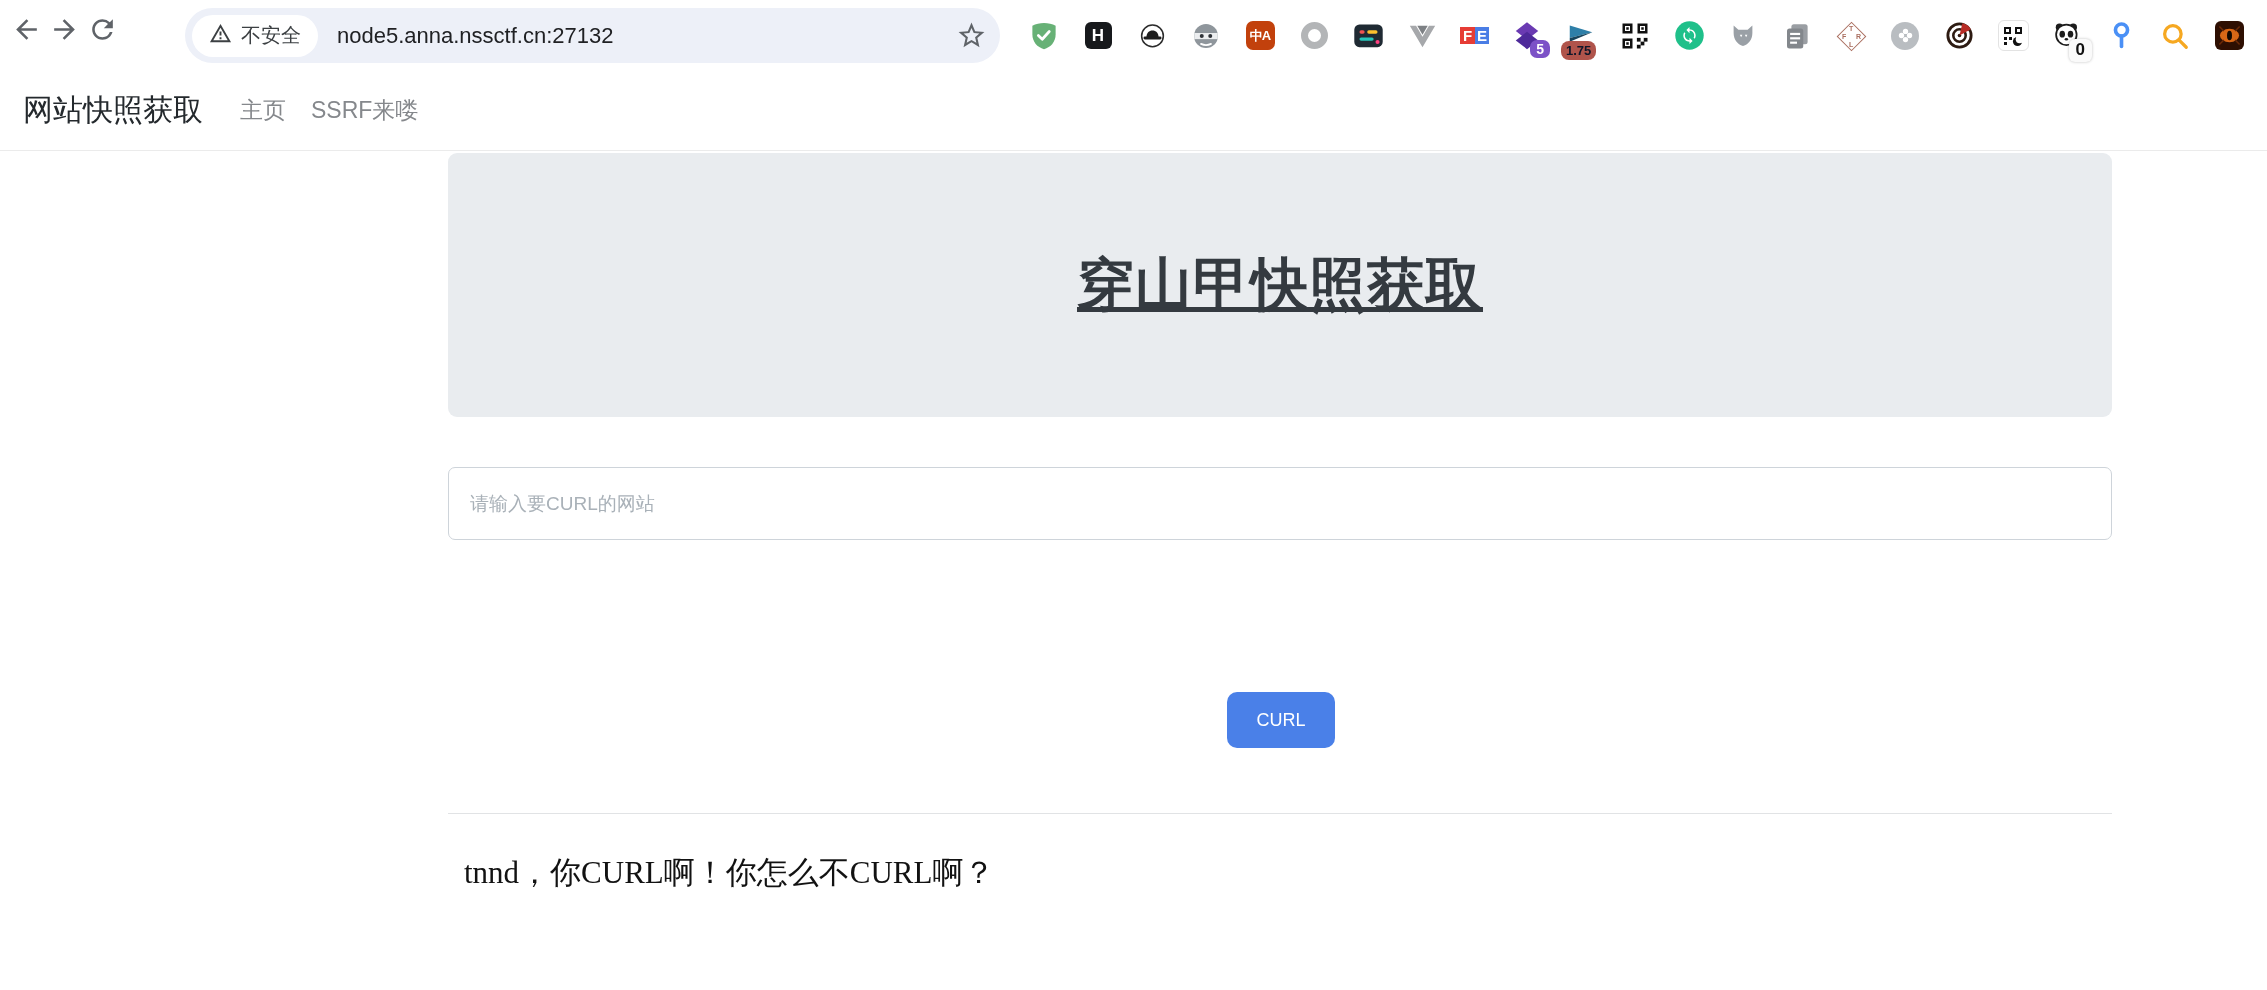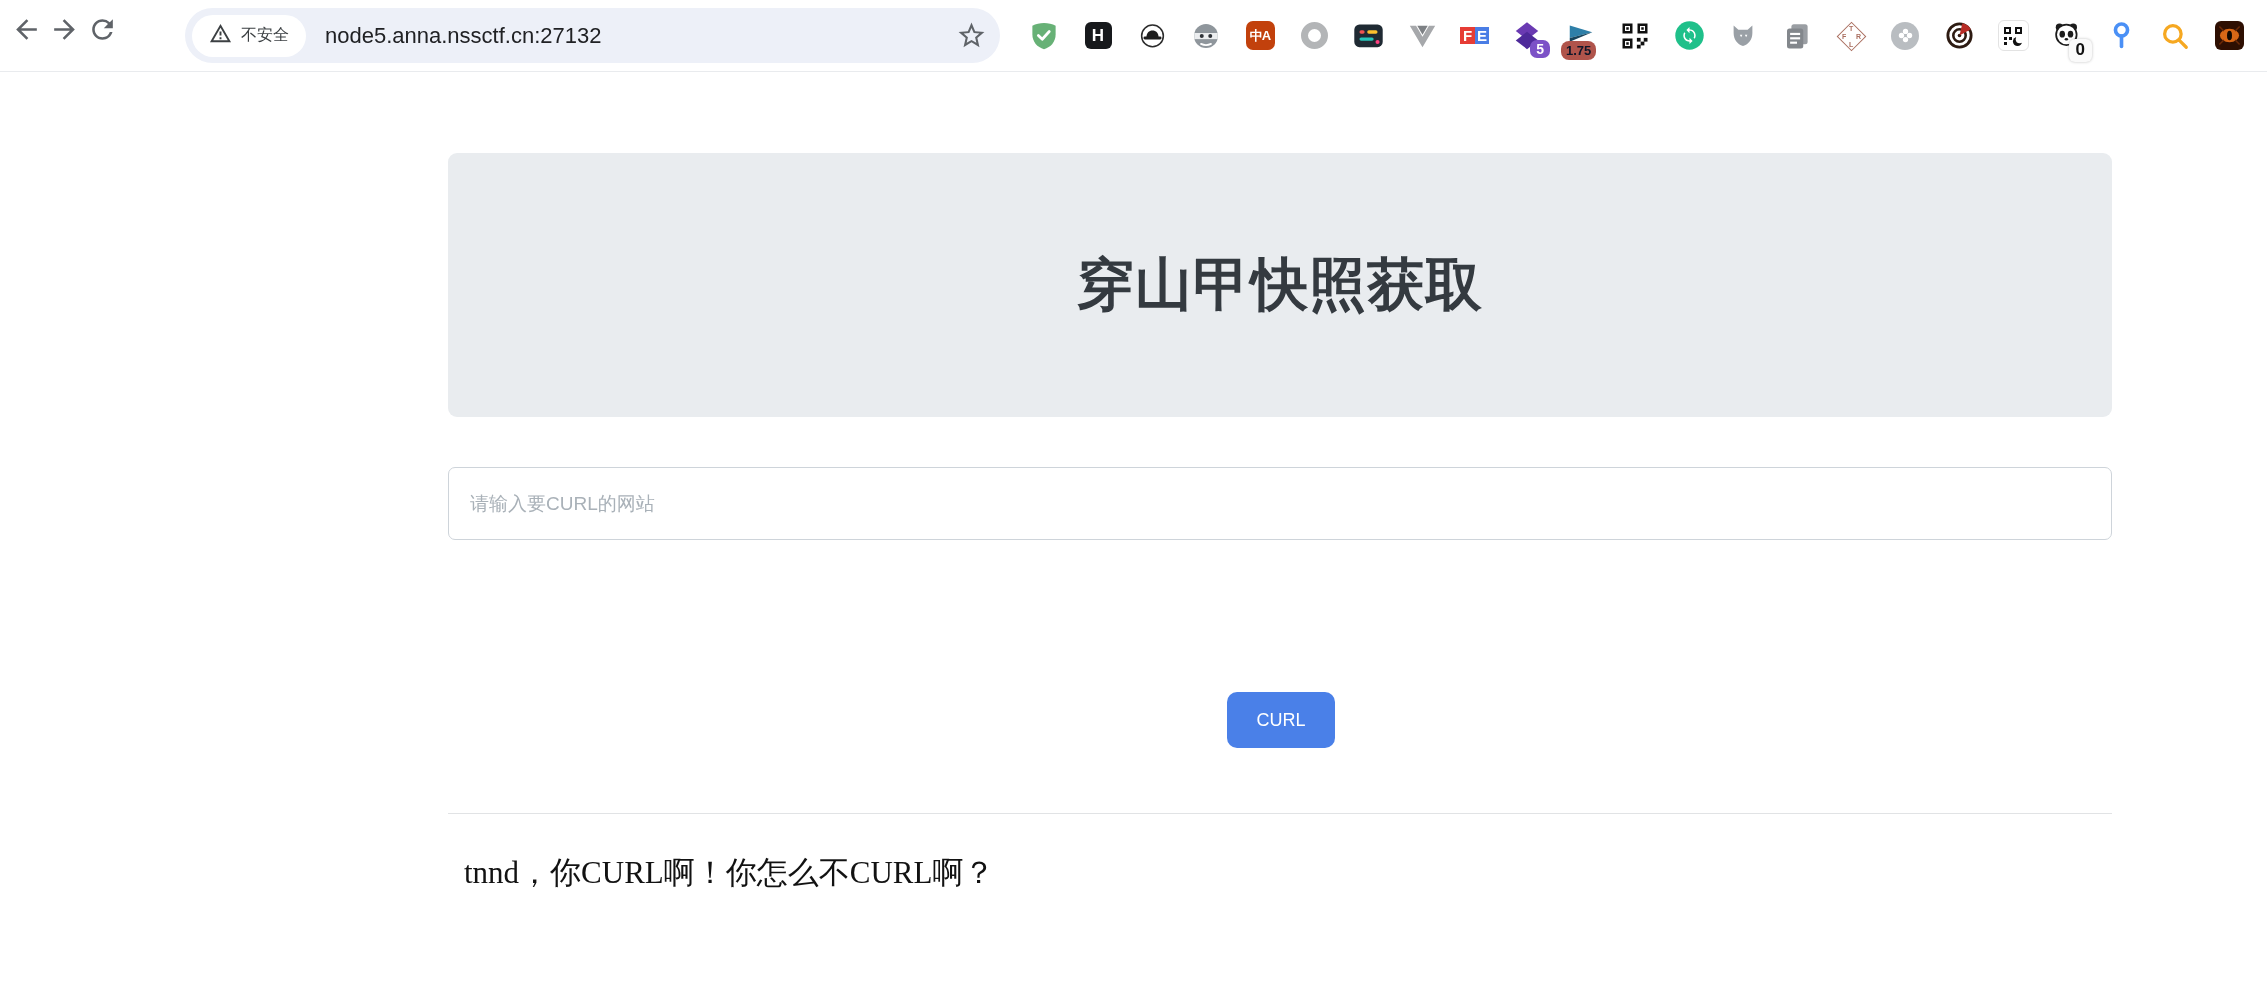--- a/index.html
+++ b/index.html
@@ -6,21 +6,21 @@
   .screen{position:relative;width:2267px;height:990px;background:#fff;overflow:hidden;}
 
   
   .chrome{position:absolute;top:0;left:0;width:100%;height:71px;background:#fff;border-bottom:1px solid #e9ebee;}
   .navbtn{position:absolute;top:10px;width:42px;height:42px;border-radius:50%;display:flex;align-items:center;justify-content:center;}
   .navbtn svg{width:31px;height:31px;fill:#5f6368;}
   .nb-back{left:5px;}.nb-fwd{left:43px;}.nb-reload{left:81px;}
   .omnibox{position:absolute;left:185px;top:8px;width:815px;height:55px;border-radius:28px;background:#edf0f8;display:flex;align-items:center;}
   .sec-chip{margin-left:7px;height:42px;border-radius:21px;background:#fff;display:flex;align-items:center;gap:9px;padding:0 17px;}
   .sec-chip svg{width:23px;height:23px;fill:#3c4043;}
-  .sec-chip .chip-label{font-size:16px;color:#3c4043;}
+  .sec-chip .chip-label{font-size:20px;color:#3c4043;}
   .url-text{margin-left:19px;font-size:22px;color:#202124;white-space:nowrap;}
   .star{position:absolute;right:13px;top:12px;width:31px;height:31px;}
   .star svg{width:31px;height:31px;fill:#5f6368;}
 
   
   .ext-row{position:absolute;left:1028px;top:0;height:71px;display:flex;align-items:center;gap:22px;}
   .ext{width:32px;height:32px;display:flex;align-items:center;justify-content:center;position:relative;flex:none;}
   .ext svg{display:block;}
   .ic-hackbar{width:27px;height:27px;background:#17191c;border-radius:6px;color:#fff;font-weight:bold;font-size:17px;display:flex;align-items:center;justify-content:center;}
   .ic-translate{width:29px;height:29px;background:#c2410c;border-radius:7px;color:#fff;font-weight:bold;font-size:13px;display:flex;align-items:center;justify-content:center;letter-spacing:-1px;}
@@ -42,21 +42,21 @@
 
   
   .navbar{position:absolute;top:71px;left:0;width:100%;height:79px;background:#fff;border-bottom:1px solid #ebebeb;display:flex;align-items:center;}
   .brand{margin-left:23px;font-size:30px;color:#24292d;text-decoration:none;}
   .nav-link{font-size:23px;color:#85888c;text-decoration:none;}
   .nav-link.first{margin-left:37px;}
   .nav-link.second{margin-left:25px;}
 
   
   .jumbotron{position:absolute;left:448px;top:153px;width:1664px;height:264px;background:#e9ecef;border-radius:9px;display:flex;align-items:center;justify-content:center;}
-  .hero{font-size:57px;font-weight:bold;color:#343a40;letter-spacing:1px;}
+  .hero{font-size:57px;font-weight:bold;color:#343a40;letter-spacing:1px;text-decoration:underline;}
   .curl-input{position:absolute;left:448px;top:467px;width:1664px;height:73px;box-sizing:border-box;border:1px solid #ced4da;border-radius:7px;font-size:19px;padding:0 21px;color:#495057;outline:none;background:#fff;font-family:"Liberation Sans",sans-serif;}
   .curl-input::placeholder{color:#a9b1b8;}
   .curl-btn{position:absolute;left:1227px;top:692px;width:108px;height:56px;background:#4a80e8;border:none;border-radius:10px;color:#fff;font-size:18px;cursor:pointer;font-family:"Liberation Sans",sans-serif;}
   .rule{position:absolute;left:448px;top:813px;width:1664px;height:0;border-top:1px solid #e1e3e5;}
   .message{position:absolute;left:464px;top:852px;font-family:Liberation Serif, serif;font-size:31px;color:#121212;}
 </style>
 </head>
 <body>
 
 <div class="screen">
@@ -258,20 +258,25 @@
             <svg viewBox="0 0 24 24" width="27" height="27">
               <ellipse cx="12" cy="12" rx="8.5" ry="6" fill="#d96716"></ellipse>
               <ellipse cx="12" cy="12" rx="2.2" ry="4.2" fill="#140800"></ellipse>
               <path d="M3 4l4 4M21 4l-4 4M3 20l4-4M21 20l-4-4" stroke="#6b2a08" stroke-width="1.4"></path>
             </svg>
           </span>
       </div>
     </div>
   </div>
 
+  <div class="navbar">
+    <a class="brand" href="#">网站快照获取</a>
+    <a class="nav-link first" href="#">主页</a>
+    <a class="nav-link second" href="#">SSRF来喽</a>
+  </div>
 
   <div class="jumbotron">
     <div class="hero">穿山甲快照获取</div>
   </div>
 
   <input class="curl-input" type="text" placeholder="请输入要CURL的网站" style="">
 
   <button class="curl-btn">CURL</button>
 
   <div class="rule"></div>

